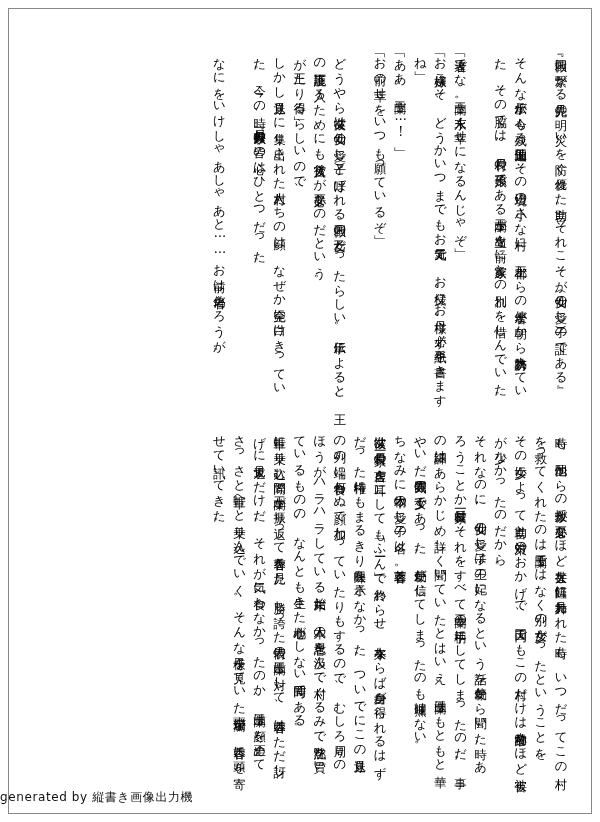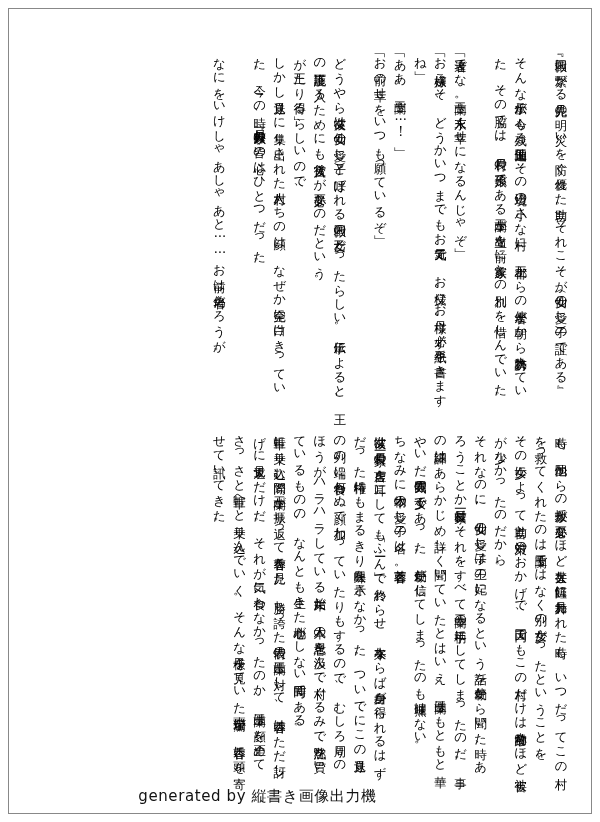--- a/index.html
+++ b/index.html
@@ -62,23 +62,22 @@
     right: 18px;
     top: 400px;
     height: 352px;
     width: 400px;
   }
   .footer {
     position: absolute;
     left: 0;
     bottom: 16px;
     width: 515px;
-    text-align: center;
     font-family: "DejaVu Sans", "Liberation Sans", sans-serif;
-    font-size: 15px;
+    font-size: 12px;
     color: #111111;
     letter-spacing: 0.6px;
   }
 </style>
 </head>
 <body>
 
 <div class="page">
   <div class="frame">
     <div class="content">

